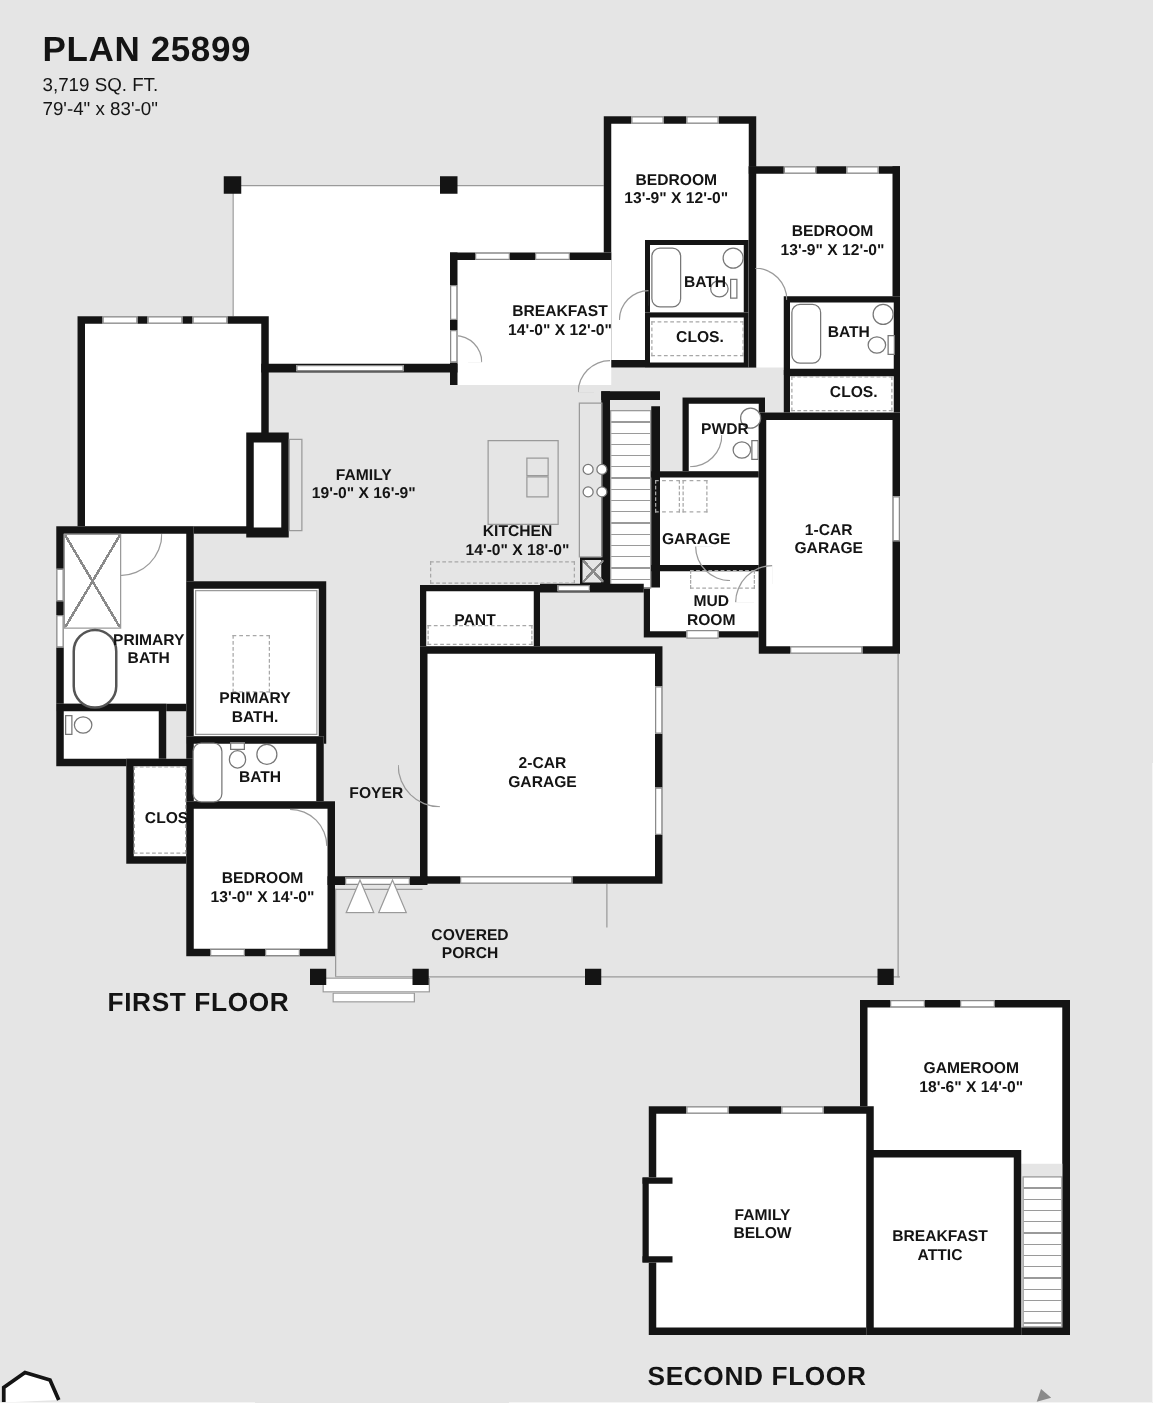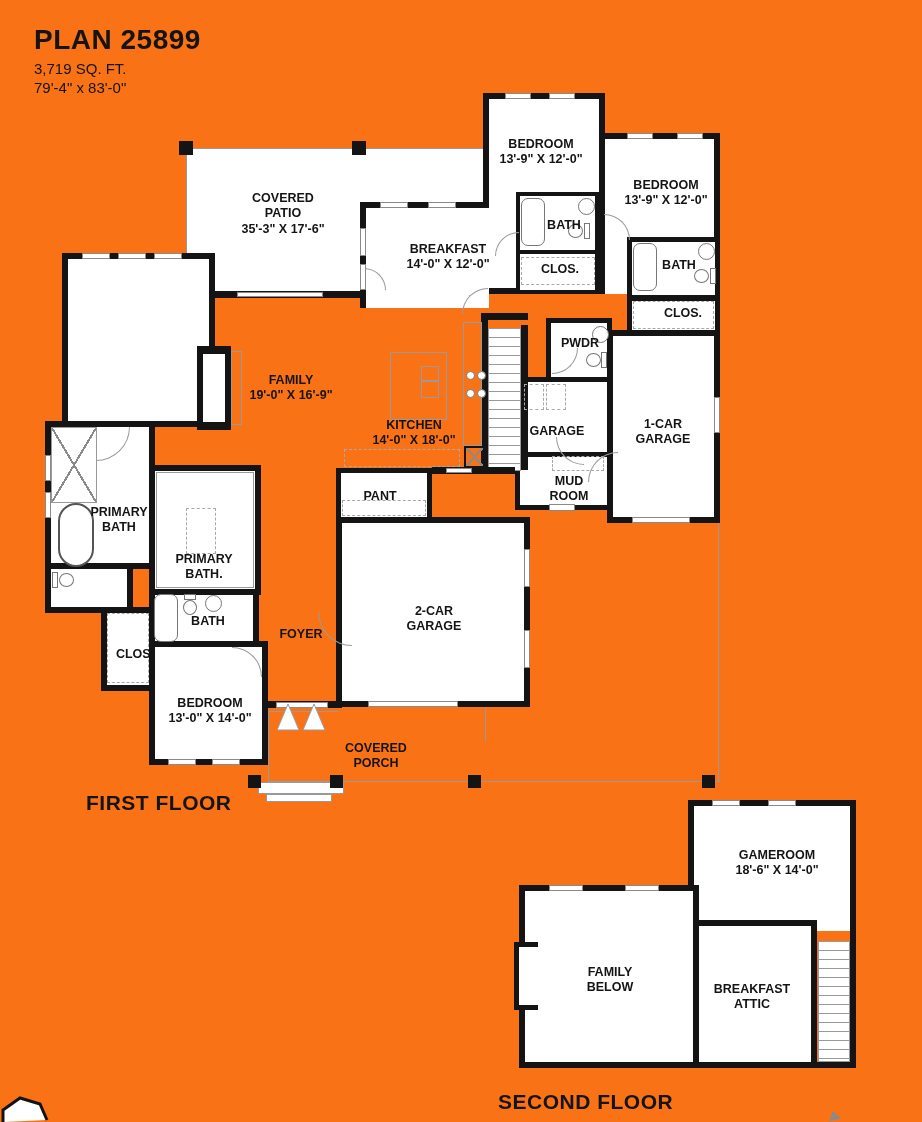--- a/index.html
+++ b/index.html
@@ -1,16 +1,16 @@
 <!DOCTYPE html>
 <html><head>
 <meta charset="utf-8">
 <style>
   html,body{margin:0;padding:0;background:#fff;}
-  .page{position:relative;width:922px;height:1122px;background:#f97316;overflow:hidden;
+  .page{position:relative;width:922px;height:1122px;background:#e5e5e5;overflow:hidden;
         font-family:"Liberation Sans",sans-serif;color:#141414;}
   .abs{position:absolute;box-sizing:border-box;}
   .r{background:#fff;border:6px solid #141414;z-index:1;}
   .r5{border-width:5px;}
   .r4{border-width:4px;}
   .w{background:#141414;z-index:3;}
   .t{border:1px solid #9a9a9a;background:#fff;z-index:0;}
   .tt{border:1px solid #9a9a9a;background:transparent;z-index:4;}
   .dash{border:1px dashed #a8a8a8;background:transparent;z-index:4;}
   .win{background:#fff;border:1px solid #8a8a8a;z-index:5;}
@@ -175,24 +175,20 @@
   <div class="abs dash fix" style="left:524px;top:384px;width:20px;height:26px"></div>
   <div class="abs dash fix" style="left:546px;top:384px;width:20px;height:26px"></div>
   <div class="abs dash fix" style="left:552px;top:456px;width:52px;height:15px"></div>
   <div class="abs dash fix" style="left:521px;top:257px;width:74px;height:28px"></div>
   <div class="abs dash fix" style="left:633px;top:301px;width:81px;height:28px"></div>
   <div class="abs dash fix" style="left:107px;top:613px;width:42px;height:70px"></div>
   <div class="abs tt fix" style="left:156px;top:472px;width:98px;height:116px"></div>
   <div class="abs dash fix" style="left:186px;top:508px;width:30px;height:46px"></div>
   <div class="abs dash fix" style="left:342px;top:500px;width:84px;height:16px"></div>
 
-  <div class="abs lbl" style="left:283px;top:214px;width:96px">
-    <span>COVERED PATIO</span>
-    <span class="d">35'-3" X 17'-6"</span>
-  </div>
   <div class="abs lbl" style="left:448px;top:257px">
     <span>BREAKFAST</span>
     <span class="d">14'-0" X 12'-0"</span>
   </div>
   <div class="abs lbl" style="left:541px;top:152px">
     <span>BEDROOM</span>
     <span class="d">13'-9" X 12'-0"</span>
   </div>
   <div class="abs lbl" style="left:564px;top:226px">
     <span>BATH</span>
@@ -275,20 +271,20 @@
   <div class="abs lbl" style="left:777px;top:863px">
     <span>GAMEROOM</span>
     <span class="d">18'-6" X 14'-0"</span>
   </div>
   <div class="abs lbl" style="left:610px;top:980px;width:64px">
     <span>FAMILY BELOW</span>
   </div>
   <div class="abs lbl" style="left:752px;top:997px;width:100px">
     <span>BREAKFAST ATTIC</span>
   </div>
-  <div class="abs fl" style="left:498px;top:1090px">SECOND FLOOR</div>
+  <div class="abs fl" style="left:518px;top:1090px">SECOND FLOOR</div>
 
   <svg class="abs" style="left:0px;top:1094px;z-index:6" width="50" height="28">
     <path d="M3,28 L3,16 L20,4 L40,10 L47,26" fill="#fff" stroke="#141414" stroke-width="3"></path>
   </svg>
   <div class="abs" style="left:828px;top:1111px;width:0;height:0;border-left:6px solid transparent;border-right:6px solid transparent;border-bottom:9px solid #8a8a8a;transform:rotate(-15deg);z-index:6;position:absolute"></div>
 
 </div>
 
 </body></html>

